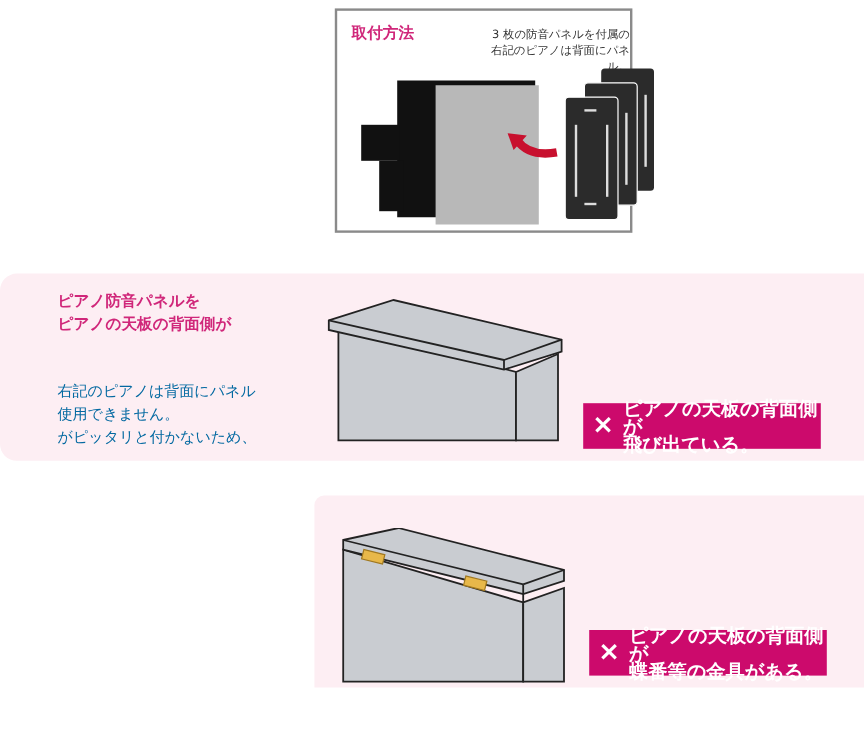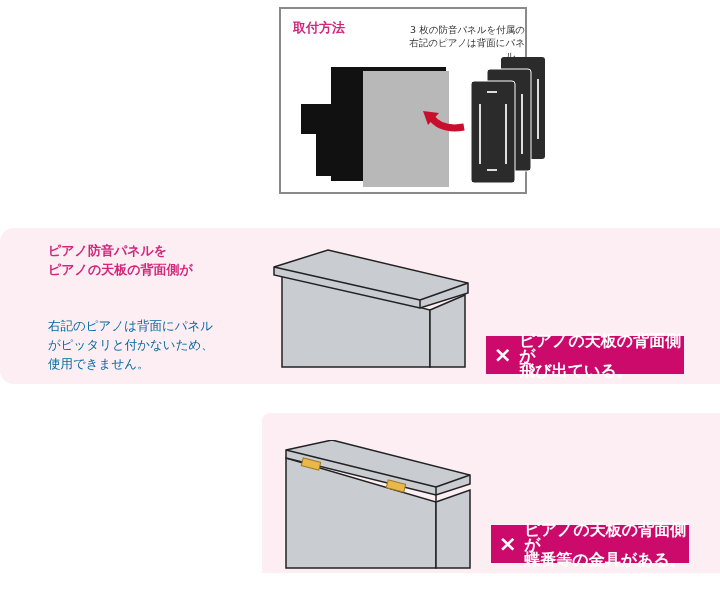--- a/index.html
+++ b/index.html
@@ -66,22 +66,22 @@
   </svg>
 </div>
 
 <div class="abs panel1"></div>
 <div class="abs notice-title">
   <div>ピアノ防音パネルを</div>
   <div>ピアノの天板の背面側が</div>
 </div>
 <div class="abs notice-body">
   <div>右記のピアノは背面にパネル</div>
+  <div>使用できません。</div>
   <div>がピッタリと付かないため、</div>
-  <div>使用できません。</div>
 </div>
 
 <svg class="abs" style="left:270px;top:245px" width="210" height="138">
   <polygon points="12,26 12,122 160,122 160,65" fill="#c9ccd1" stroke="#222" stroke-width="1.5"></polygon>
   <polygon points="160,65 195,50 195,122 160,122" fill="#c9ccd1" stroke="#222" stroke-width="1.5"></polygon>
   <polygon points="4,22 58,5 198,38 198,48 150,63 4,30" fill="#c9ccd1" stroke="#222" stroke-width="1.5"></polygon>
   <line x1="4" y1="22" x2="150" y2="55" stroke="#222" stroke-width="1.5"></line>
   <line x1="150" y1="55" x2="198" y2="38" stroke="#222" stroke-width="1.5"></line>
   <line x1="150" y1="55" x2="150" y2="63" stroke="#222" stroke-width="1.5"></line>
 </svg>

